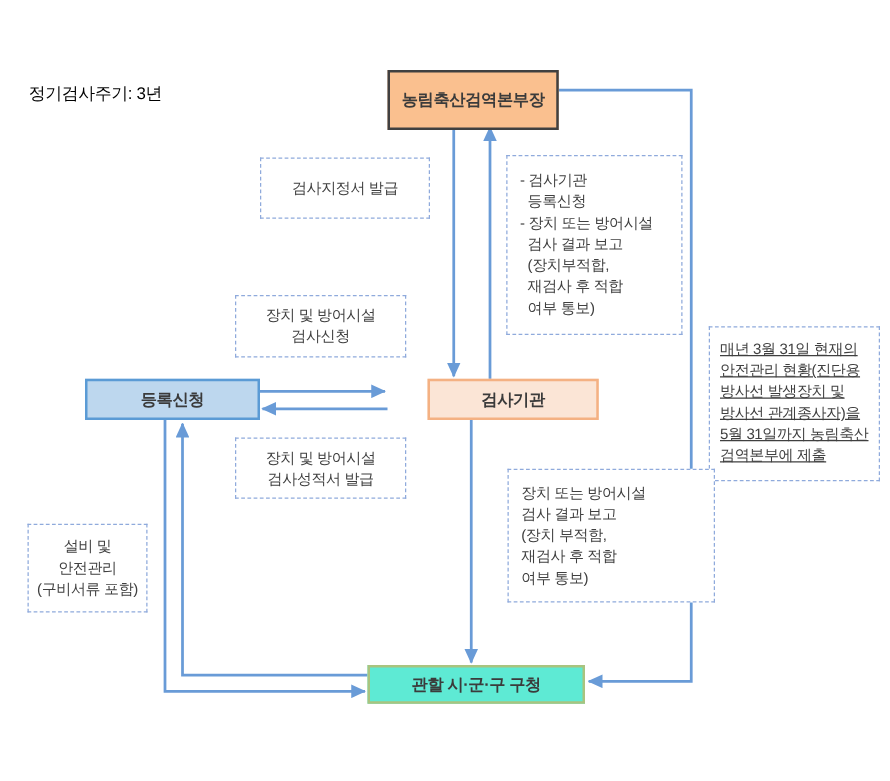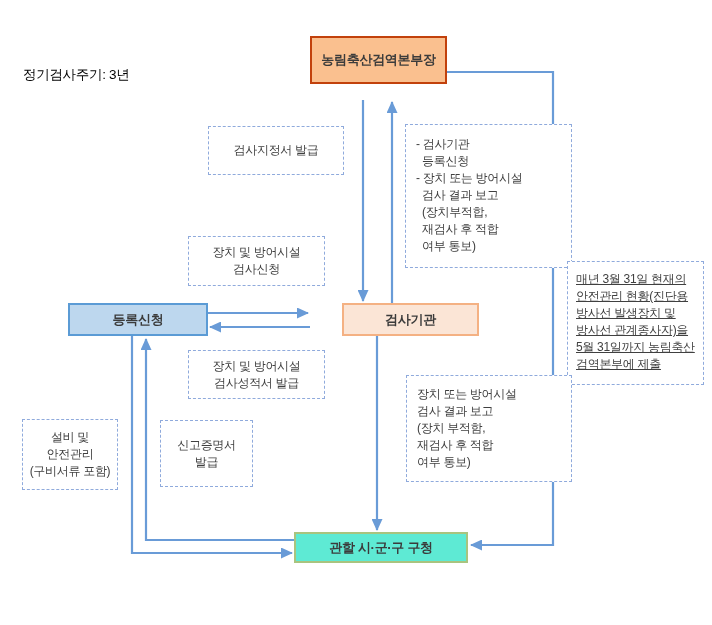--- a/index.html
+++ b/index.html
@@ -25,21 +25,21 @@
     position: absolute;
     display: flex;
     align-items: center;
     justify-content: center;
     text-align: center;
     font-weight: bold;
     font-size: 13px;
     color: #3b3b3b;
     letter-spacing: -0.3px;
   }
-  .node-hq     { left: 310px; top: 36px;  width: 137px; height: 48px; background: #fac08f; border: 2px solid #c2410c; }
+  .node-hq     { left: 310px; top: 56px;  width: 137px; height: 48px; background: #fac08f; border: 2px solid #404040; }
   .node-hosp   { left: 68px;  top: 303px; width: 140px; height: 33px; background: #bdd7ee; border: 2px solid #5b9bd5; }
   .node-agency { left: 310px; top: 303px; width: 137px; height: 33px; background: #fbe5d6; border: 2px solid #f4b183; margin-left: 32px; }
   .node-office { left: 294px; top: 532px; width: 174px; height: 31px; background: #5eead4; border: 2px solid #a9c47f; }
   .dashed {
     position: absolute;
     border: 1px dashed #8faadc;
     background: #ffffff;
     font-size: 12px;
     color: #404040;
     letter-spacing: -0.3px;
@@ -47,21 +47,21 @@
     line-height: 17px;
   }
   .dashed.center {
     display: flex;
     align-items: center;
     justify-content: center;
     text-align: center;
   }
   .dashed.leftalign { text-align: left; }
   .d-designation { left: 208px; top: 126px; width: 136px; height: 49px; }
-  .d-registration{ left: 405px; top: 124px; width: 167px; height: 144px; padding: 11px 6px 0 10px; }
+  .d-registration{ left: 405px; top: 124px; width: 141px; height: 144px; padding: 11px 6px 0 10px; }
   .d-apply       { left: 188px; top: 236px; width: 137px; height: 50px; }
   .d-certreport  { left: 188px; top: 350px; width: 137px; height: 49px; }
   .d-annual      { left: 567px; top: 261px; width: 137px; height: 124px; padding: 9px 2px 0 8px; text-decoration: underline; }
   .d-facility    { left: 22px;  top: 419px; width: 96px;  height: 71px; }
   .d-notice      { left: 160px; top: 420px; width: 93px;  height: 67px; }
   .d-result      { left: 406px; top: 375px; width: 166px; height: 107px; padding: 10px 6px 0 10px; }
   .side-note {
     position: absolute;
     left: 23px; top: 66px;
     font-size: 13.5px;
@@ -122,22 +122,20 @@
 안전관리 현황(진단용
 방사선 발생장치 및
 방사선 관계종사자)을
 5월 31일까지 농림축산
 검역본부에 제출</div>
 
   <div class="dashed center d-facility">설비 및
 안전관리
 (구비서류 포함)</div>
 
-  <div class="dashed center d-notice">신고증명서
-발급</div>
 
   <div class="dashed leftalign d-result">장치 또는 방어시설
 검사 결과 보고
 (장치 부적함,
 재검사 후 적합
 여부 통보)</div>
 
 </div>
 
 </body></html>

